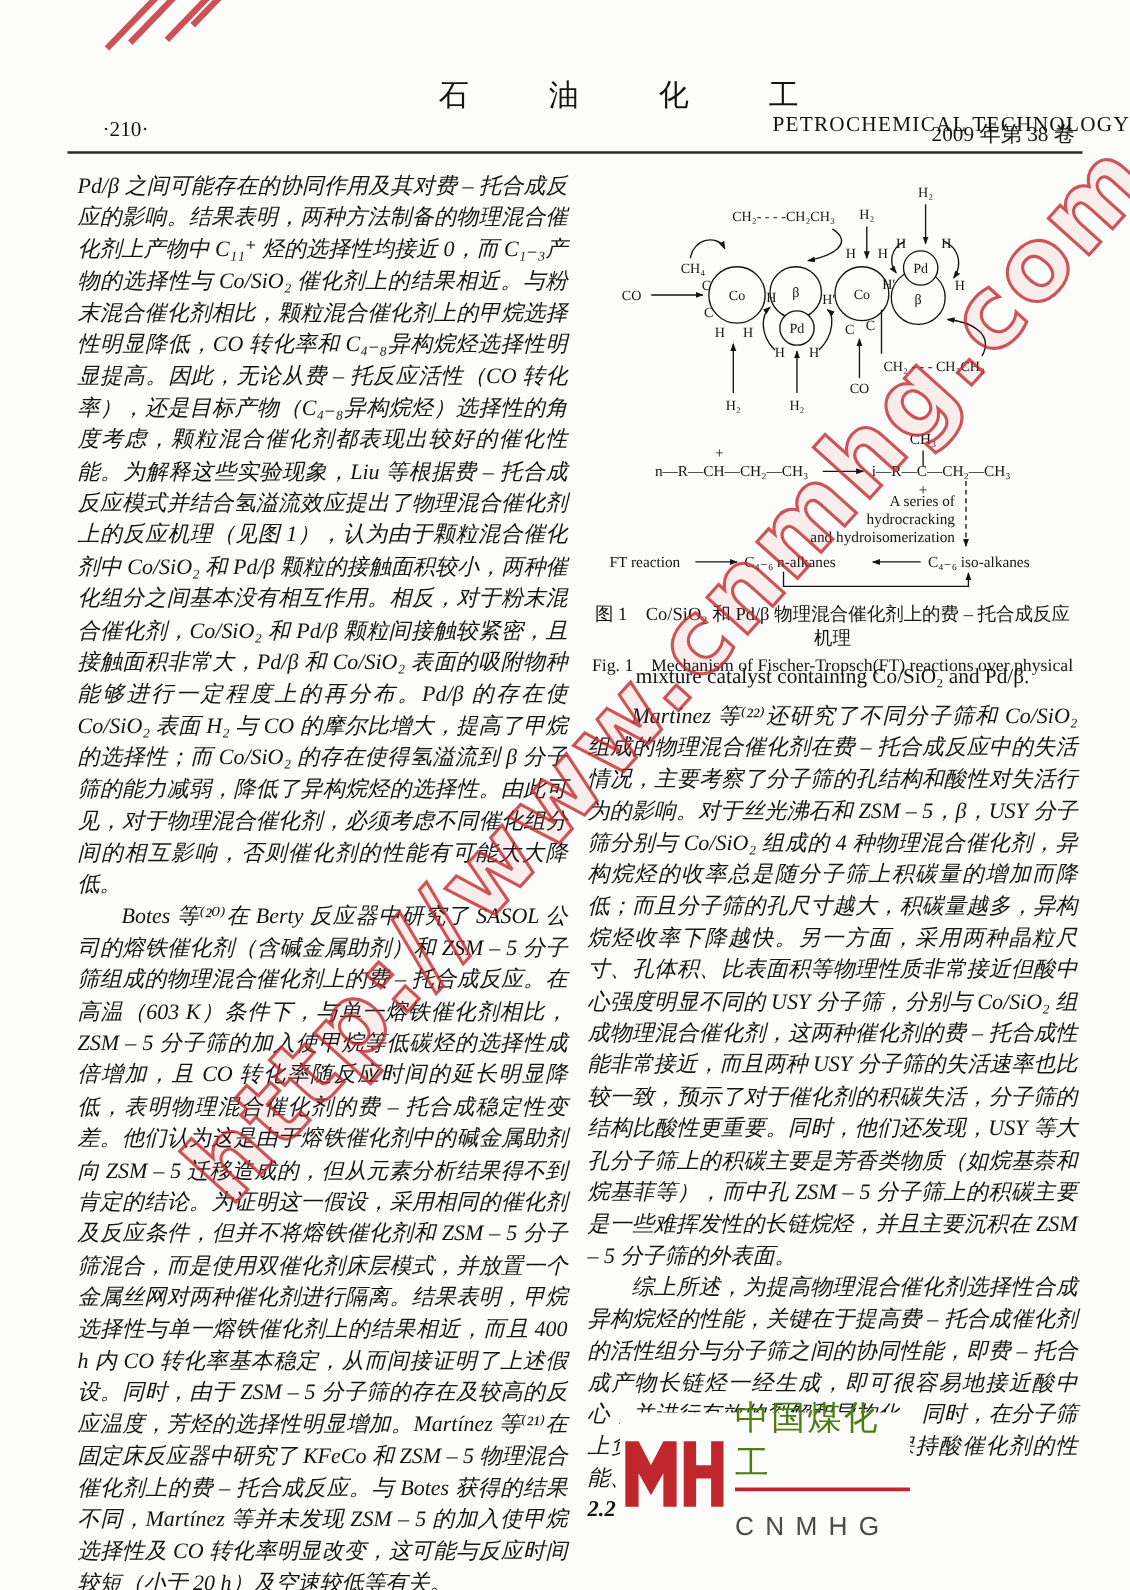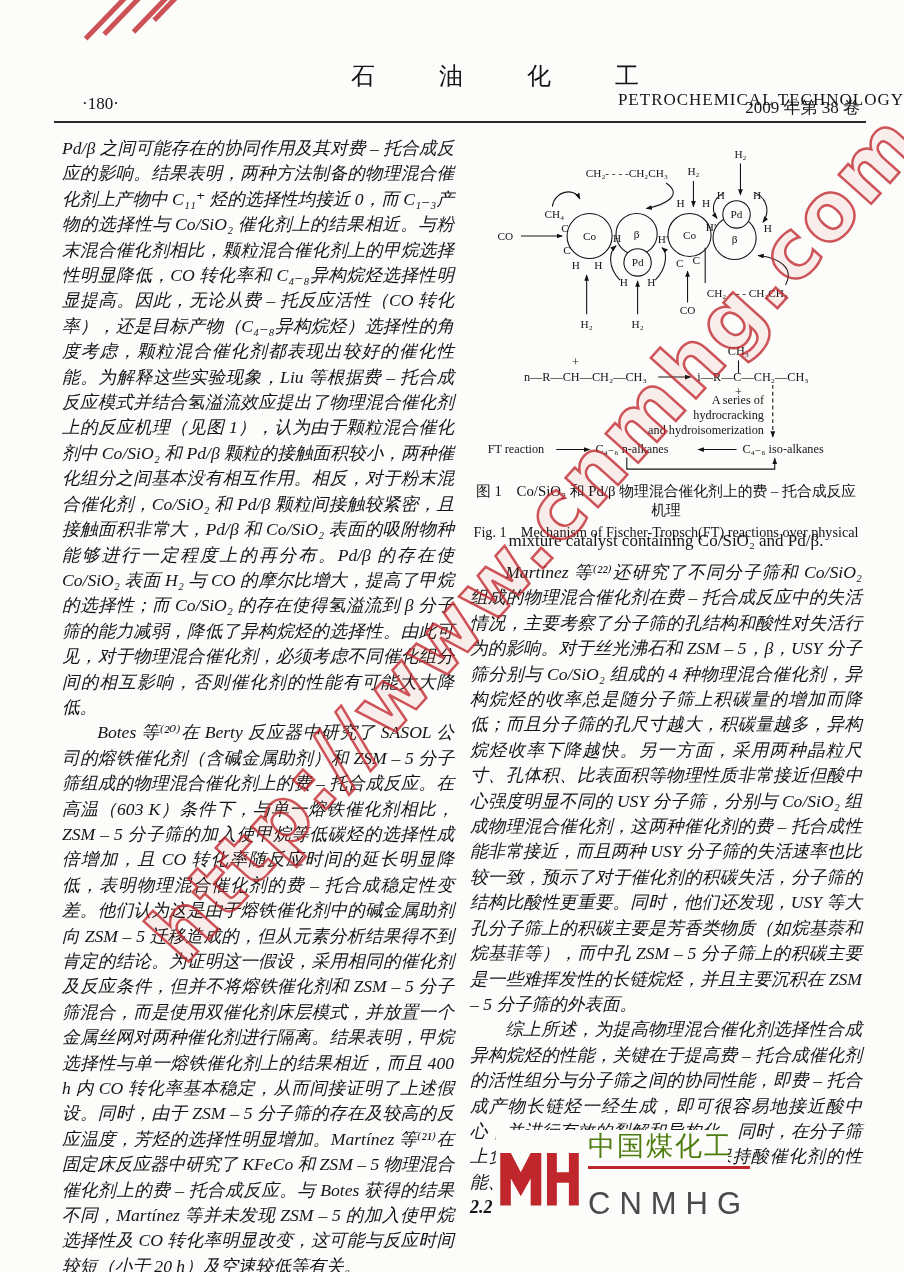--- a/index.html
+++ b/index.html
@@ -46,32 +46,32 @@
     z-index:5;pointer-events:none;}
   
   #logo-box{position:absolute;left:496px;top:1130px;width:232px;height:90px;
     background:#fcfcfa;z-index:6;display:flex;align-items:center;}
   #logo-glyph{flex:0 0 92px;height:86px;}
   .logo-texts{display:flex;flex-direction:column;justify-content:center;}
   .logo-zh{font-family:"Liberation Sans","DejaVu Sans",sans-serif;
     font-size:27px;color:#4d7c0f;letter-spacing:2px;
     border-bottom:3px solid #c0272d;padding-bottom:2px;}
   .logo-en{font-family:"Liberation Sans","DejaVu Sans",sans-serif;
-    font-size:31px;color:#4a4a4a;letter-spacing:9px;margin-top:17px;}
+    font-size:21px;color:#4a4a4a;letter-spacing:9px;margin-top:17px;}
   
   svg text{font-family:"Liberation Serif","DejaVu Serif",serif;
     font-size:11.5px;fill:#141414;}
   svg .sch{font-size:12.5px;}
 </style>
 </head>
 <body>
 
 <div class="journal-zh">石　油　化　工</div>
 <div class="journal-en">PETROCHEMICAL  TECHNOLOGY</div>
-<div class="page-num">·180·</div>
+<div class="page-num">·210·</div>
 <div class="issue">2009 年第 38 卷</div>
 <div class="header-rule"></div>
 
 <div class="col" id="left-col">
   <p>Pd/β 之间可能存在的协同作用及其对费 – 托合成反应的影响。结果表明，两种方法制备的物理混合催化剂上产物中 C₁₁⁺ 烃的选择性均接近 0，而 C₁₋₃产物的选择性与 Co/SiO₂ 催化剂上的结果相近。与粉末混合催化剂相比，颗粒混合催化剂上的甲烷选择性明显降低，CO 转化率和 C₄₋₈异构烷烃选择性明显提高。因此，无论从费 – 托反应活性（CO 转化率），还是目标产物（C₄₋₈异构烷烃）选择性的角度考虑，颗粒混合催化剂都表现出较好的催化性能。为解释这些实验现象，Liu 等根据费 – 托合成反应模式并结合氢溢流效应提出了物理混合催化剂上的反应机理（见图 1），认为由于颗粒混合催化剂中 Co/SiO₂ 和 Pd/β 颗粒的接触面积较小，两种催化组分之间基本没有相互作用。相反，对于粉末混合催化剂，Co/SiO₂ 和 Pd/β 颗粒间接触较紧密，且接触面积非常大，Pd/β 和 Co/SiO₂ 表面的吸附物种能够进行一定程度上的再分布。Pd/β 的存在使 Co/SiO₂ 表面 H₂ 与 CO 的摩尔比增大，提高了甲烷的选择性；而 Co/SiO₂ 的存在使得氢溢流到 β 分子筛的能力减弱，降低了异构烷烃的选择性。由此可见，对于物理混合催化剂，必须考虑不同催化组分间的相互影响，否则催化剂的性能有可能大大降低。</p>
   <p class="indent">Botes 等⁽²⁰⁾在 Berty 反应器中研究了 SASOL 公司的熔铁催化剂（含碱金属助剂）和 ZSM – 5 分子筛组成的物理混合催化剂上的费 – 托合成反应。在高温（603 K）条件下，与单一熔铁催化剂相比，ZSM – 5 分子筛的加入使甲烷等低碳烃的选择性成倍增加，且 CO 转化率随反应时间的延长明显降低，表明物理混合催化剂的费 – 托合成稳定性变差。他们认为这是由于熔铁催化剂中的碱金属助剂向 ZSM – 5 迁移造成的，但从元素分析结果得不到肯定的结论。为证明这一假设，采用相同的催化剂及反应条件，但并不将熔铁催化剂和 ZSM – 5 分子筛混合，而是使用双催化剂床层模式，并放置一个金属丝网对两种催化剂进行隔离。结果表明，甲烷选择性与单一熔铁催化剂上的结果相近，而且 400 h 内 CO 转化率基本稳定，从而间接证明了上述假设。同时，由于 ZSM – 5 分子筛的存在及较高的反应温度，芳烃的选择性明显增加。Martínez 等⁽²¹⁾在固定床反应器中研究了 KFeCo 和 ZSM – 5 物理混合催化剂上的费 – 托合成反应。与 Botes 获得的结果不同，Martínez 等并未发现 ZSM – 5 的加入使甲烷选择性及 CO 转化率明显改变，这可能与反应时间较短（小于 20 h）及空速较低等有关。</p>
 </div>
 
 <div id="figure-box">
 <svg viewBox="0 0 400 345">

